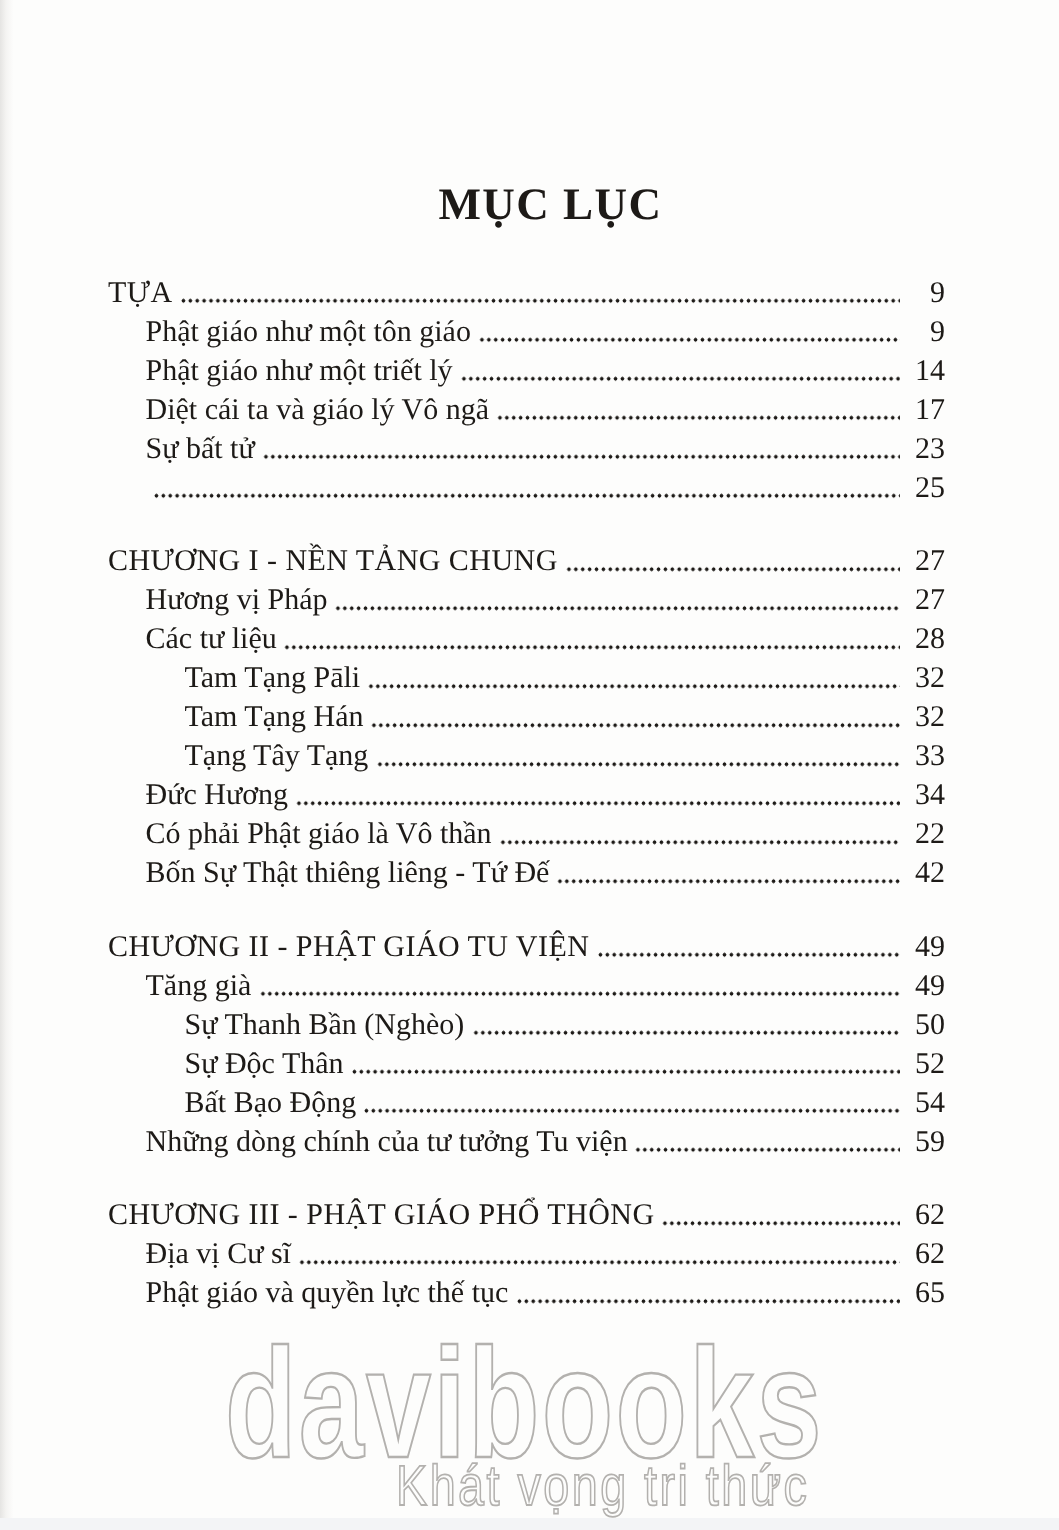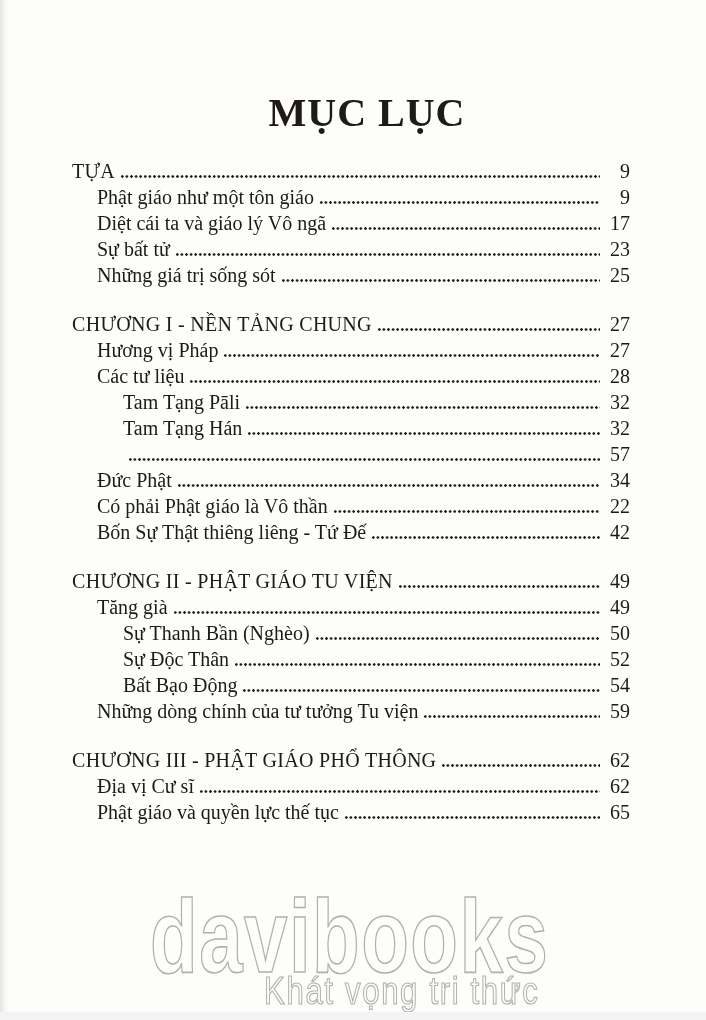--- a/index.html
+++ b/index.html
@@ -41,24 +41,24 @@
     position:absolute;left:264px;top:972px;
     font-family:"Liberation Sans","DejaVu Sans",sans-serif;
     font-weight:normal;font-size:38px;line-height:1;letter-spacing:2px;
     color:transparent;-webkit-text-stroke:1.2px var(--wm);
     transform:scaleX(0.82);transform-origin:left top;
     white-space:nowrap;
   }
   
   .content{position:relative;z-index:2;padding:0 76px 0 72px;}
   .title{
-    margin:96px 0 28px 0;
+    margin:120px 0 28px 0;
     position:relative;left:16px;
     text-align:center;
-    font-size:40px;line-height:34px;font-weight:bold;
+    font-size:30px;line-height:34px;font-weight:bold;
     letter-spacing:1px;
   }
   .section.gap{margin-top:23px;}
   .row{
     display:flex;
     height:26px;line-height:26px;
     font-size:20px;
     white-space:nowrap;
   }
   .row.caps .lbl{letter-spacing:0.3px;}
@@ -96,31 +96,35 @@
             <span class="lbl">TỰA</span>
             <span class="leader"></span>
             <span class="pg">9</span>
           </div>
           <div class="row lvl1">
             <span class="lbl">Phật giáo như một tôn giáo</span>
             <span class="leader"></span>
             <span class="pg">9</span>
           </div>
           <div class="row lvl1">
+            <span class="lbl">Phật giáo như một triết lý</span>
+            <span class="leader"></span>
+            <span class="pg">14</span>
+          </div>
+          <div class="row lvl1">
             <span class="lbl">Diệt cái ta và giáo lý Vô ngã</span>
             <span class="leader"></span>
             <span class="pg">17</span>
           </div>
           <div class="row lvl1">
             <span class="lbl">Sự bất tử</span>
             <span class="leader"></span>
             <span class="pg">23</span>
           </div>
           <div class="row lvl1">
-            <span class="lbl">Những giá trị sống sót</span>
             <span class="leader"></span>
             <span class="pg">25</span>
           </div>
         </div>
         <div class="section gap">
           <div class="row lvl0 caps">
             <span class="lbl">CHƯƠNG I - NỀN TẢNG CHUNG</span>
             <span class="leader"></span>
             <span class="pg">27</span>
           </div>
@@ -138,25 +142,26 @@
             <span class="lbl">Tam Tạng Pāli</span>
             <span class="leader"></span>
             <span class="pg">32</span>
           </div>
           <div class="row lvl2">
             <span class="lbl">Tam Tạng Hán</span>
             <span class="leader"></span>
             <span class="pg">32</span>
           </div>
           <div class="row lvl2">
-            <span class="leader"></span>
-            <span class="pg">57</span>
-          </div>
-          <div class="row lvl1">
-            <span class="lbl">Đức Phật</span>
+            <span class="lbl">Tạng Tây Tạng</span>
+            <span class="leader"></span>
+            <span class="pg">33</span>
+          </div>
+          <div class="row lvl1">
+            <span class="lbl">Đức Hương</span>
             <span class="leader"></span>
             <span class="pg">34</span>
           </div>
           <div class="row lvl1">
             <span class="lbl">Có phải Phật giáo là Vô thần</span>
             <span class="leader"></span>
             <span class="pg">22</span>
           </div>
           <div class="row lvl1">
             <span class="lbl">Bốn Sự Thật thiêng liêng - Tứ Đế</span>

